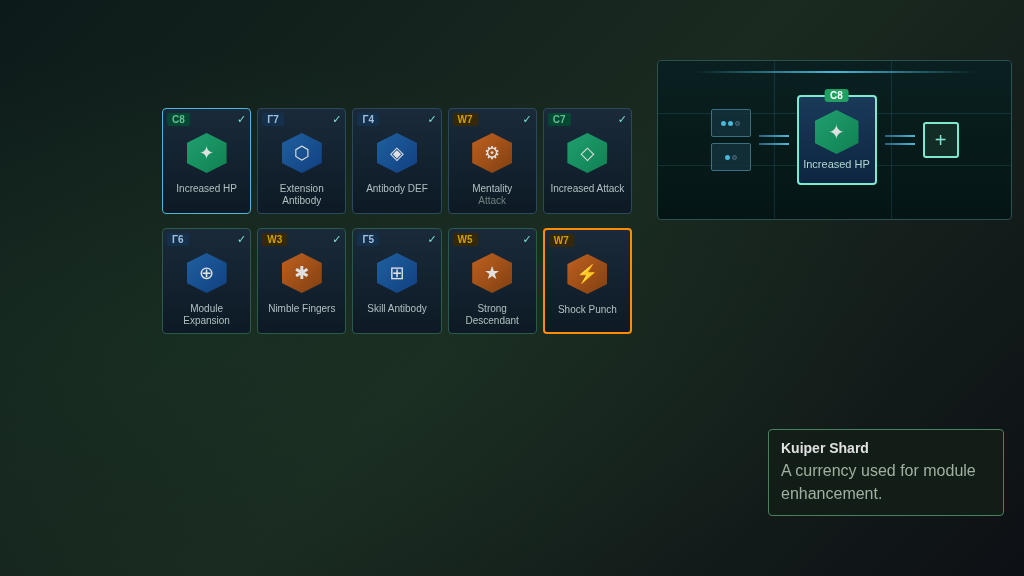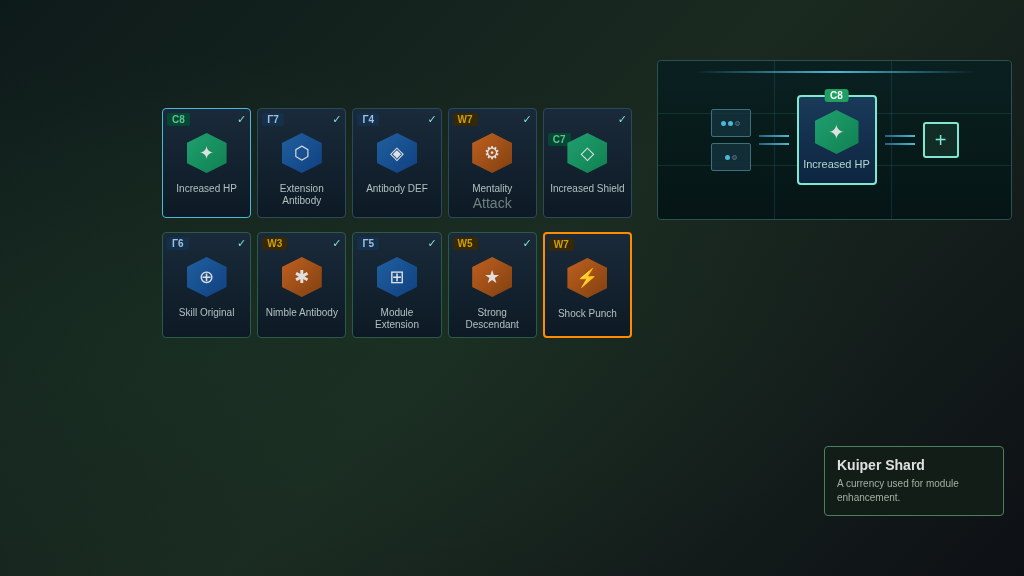--- a/index.html
+++ b/index.html
@@ -229,21 +229,21 @@
       border-radius: 2px;
       font-size: 10px;
       color: #80d0b0;
       font-weight: bold;
     }
 
     .module-rank.c8 { color: #60c090; background: rgba(0,80,50,0.8); }
     .module-rank.r7 { color: #a0c0e0; background: rgba(20,50,80,0.8); }
     .module-rank.r4 { color: #a0c0e0; background: rgba(20,50,80,0.8); }
     .module-rank.w7 { color: #d0a000; background: rgba(60,40,0,0.8); }
-    .module-rank.c7 { color: #60c090; background: rgba(0,80,50,0.8); margin-top: 20px; }
+    .module-rank.c7 { color: #60c090; background: rgba(0,80,50,0.8); }
     .module-rank.r6 { color: #a0c0e0; background: rgba(20,50,80,0.8); }
     .module-rank.w3 { color: #d0a000; background: rgba(60,40,0,0.8); }
     .module-rank.r5 { color: #a0c0e0; background: rgba(20,50,80,0.8); }
     .module-rank.w5 { color: #d0a000; background: rgba(60,40,0,0.8); }
     .module-rank.w7b { color: #d0a000; background: rgba(60,40,0,0.8); }
 
     .check-mark {
       position: absolute;
       top: 4px;
       right: 4px;
@@ -276,21 +276,21 @@
 
     .module-name {
       font-size: 10px;
       text-align: center;
       color: #b0c0c0;
       line-height: 1.2;
       margin-top: 4px;
     }
 
     .module-sub {
-      font-size: 14px;
+      font-size: 10px;
       color: #708080;
       text-align: left;
     }
 
     
     .right-panel {
       width: 380px;
       background: rgba(0,0,0,0.5);
       border-left: 1px solid rgba(100,200,180,0.2);
       display: flex;
@@ -542,33 +542,33 @@
 
     
     .tooltip-box {
       position: absolute;
       bottom: 60px;
       right: 20px;
       background: rgba(20,30,25,0.97);
       border: 1px solid #4a8060;
       border-radius: 4px;
       padding: 10px 12px;
-      width: 180px;
+      width: 236px;
       z-index: 100;
     }
 
     .tooltip-title {
       font-size: 14px;
       font-weight: bold;
       color: #e0e0e0;
       margin-bottom: 4px;
     }
 
     .tooltip-desc {
-      font-size: 10px;
+      font-size: 16px;
       color: #a0b0a0;
       line-height: 1.4;
     }
 
     .enhance-btn {
       background: linear-gradient(180deg, #2a6040, #1a4030);
       border: 1px solid #4a9060;
       color: #7ee8d0;
       padding: 8px 20px;
       border-radius: 3px;
@@ -700,51 +700,51 @@
           <div class="module-name">Mentality</div>
           <div class="module-sub">Attack</div>
         </div>
 
         <div class="module-card">
           <span class="module-rank c7">C7</span>
           <span class="check-mark">✓</span>
           <div class="module-icon-area">
             <div class="module-icon-bg teal">◇</div>
           </div>
-          <div class="module-name">Increased Shield</div>
+          <div class="module-name">Increased Attack</div>
         </div>
       </div>
 
       <div class="module-grid" style="margin-top:6px;">
 
         <div class="module-card row2">
           <span class="module-rank r6">Γ6</span>
           <span class="check-mark">✓</span>
           <div class="module-icon-area">
             <div class="module-icon-bg blue">⊕</div>
           </div>
-          <div class="module-name">Skill Original</div>
+          <div class="module-name">Module Expansion</div>
         </div>
 
         <div class="module-card row2">
           <span class="module-rank w3">W3</span>
           <span class="check-mark">✓</span>
           <div class="module-icon-area">
             <div class="module-icon-bg orange">✱</div>
           </div>
-          <div class="module-name">Nimble Antibody</div>
+          <div class="module-name">Nimble Fingers</div>
         </div>
 
         <div class="module-card row2">
           <span class="module-rank r5">Γ5</span>
           <span class="check-mark">✓</span>
           <div class="module-icon-area">
             <div class="module-icon-bg blue">⊞</div>
           </div>
-          <div class="module-name">Module Extension</div>
+          <div class="module-name">Skill Antibody</div>
         </div>
 
         <div class="module-card row2">
           <span class="module-rank w5">W5</span>
           <span class="check-mark">✓</span>
           <div class="module-icon-area">
             <div class="module-icon-bg orange">★</div>
           </div>
           <div class="module-name">Strong Descendant</div>
         </div>

